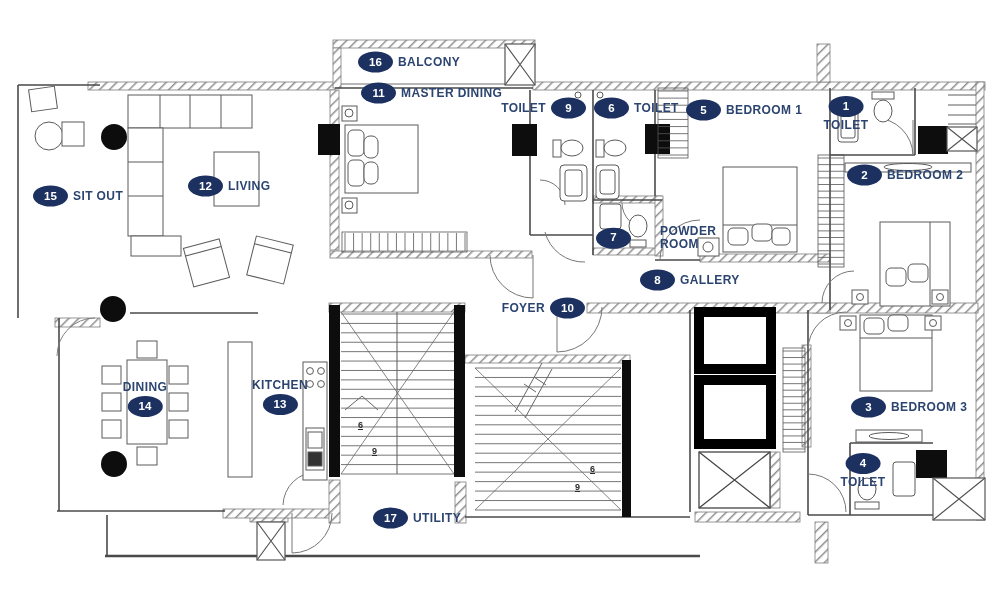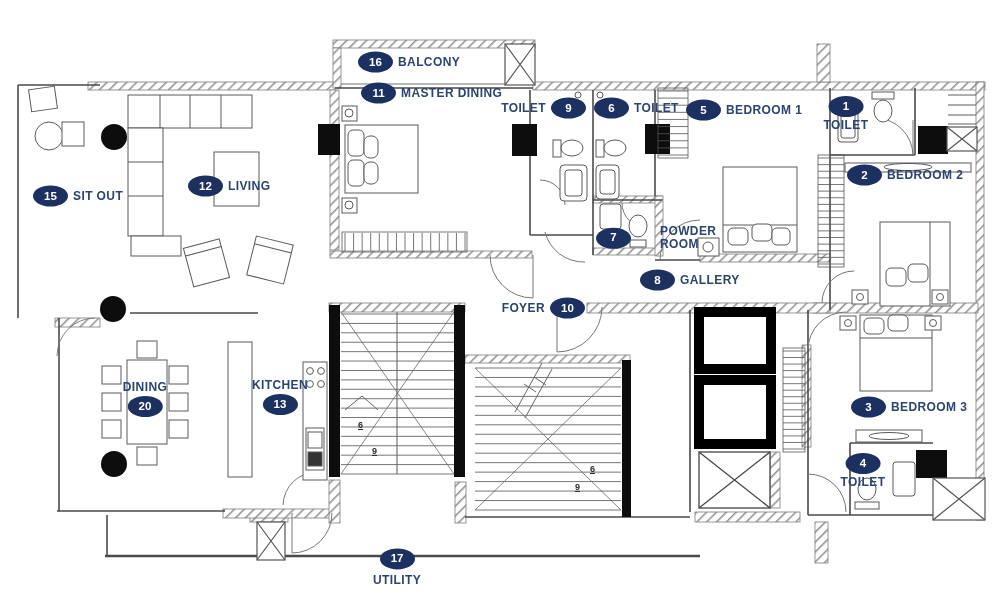--- a/index.html
+++ b/index.html
@@ -20,21 +20,21 @@
   .room-label.wrap{white-space:normal;width:54px;margin-left:24px;}
   
   .r1 {left:846px;top:96px;}   .r2 {left:847px;top:175px;}
   .r3 {left:851px;top:407px;}  .r4 {left:863px;top:453px;}
   .r5 {left:686px;top:110px;}  .r6 {left:594px;top:108px;}
   .r7 {left:596px;top:238px;}  .r8 {left:640px;top:280px;}
   .r9 {right:414px;top:108px;} .r10{right:415px;top:308px;}
   .r11{left:361px;top:93px;}  .r12{left:188px;top:186px;}
   .r13{left:280px;top:379px;}  .r14{left:145px;top:381px;}
   .r15{left:33px;top:196px;}   .r16{left:358px;top:62px;}
-  .r17{left:373px;top:568px;flex-direction:column;}
+  .r17{left:373px;top:518px;}
   
   .snote{position:absolute;font-size:9px;font-weight:700;color:#2b2b2b;z-index:4;
          text-decoration:underline;}
   .s1{left:358px;top:420px;} .s2{left:372px;top:446px;}
   .s3{left:590px;top:464px;} .s4{left:575px;top:482px;}
 </style>
 </head>
 <body>
 
 <div id="plan">
@@ -453,21 +453,21 @@
   </div>
   <div class="marker row r12">
     <span class="badge">12</span>
     <span class="room-label">LIVING</span>
   </div>
   <div class="marker above r13">
     <span class="badge">13</span>
     <span class="room-label">KITCHEN</span>
   </div>
   <div class="marker above r14">
-    <span class="badge">20</span>
+    <span class="badge">14</span>
     <span class="room-label">DINING</span>
   </div>
   <div class="marker row r15">
     <span class="badge">15</span>
     <span class="room-label">SIT OUT</span>
   </div>
   <div class="marker row r16">
     <span class="badge">16</span>
     <span class="room-label">BALCONY</span>
   </div>

